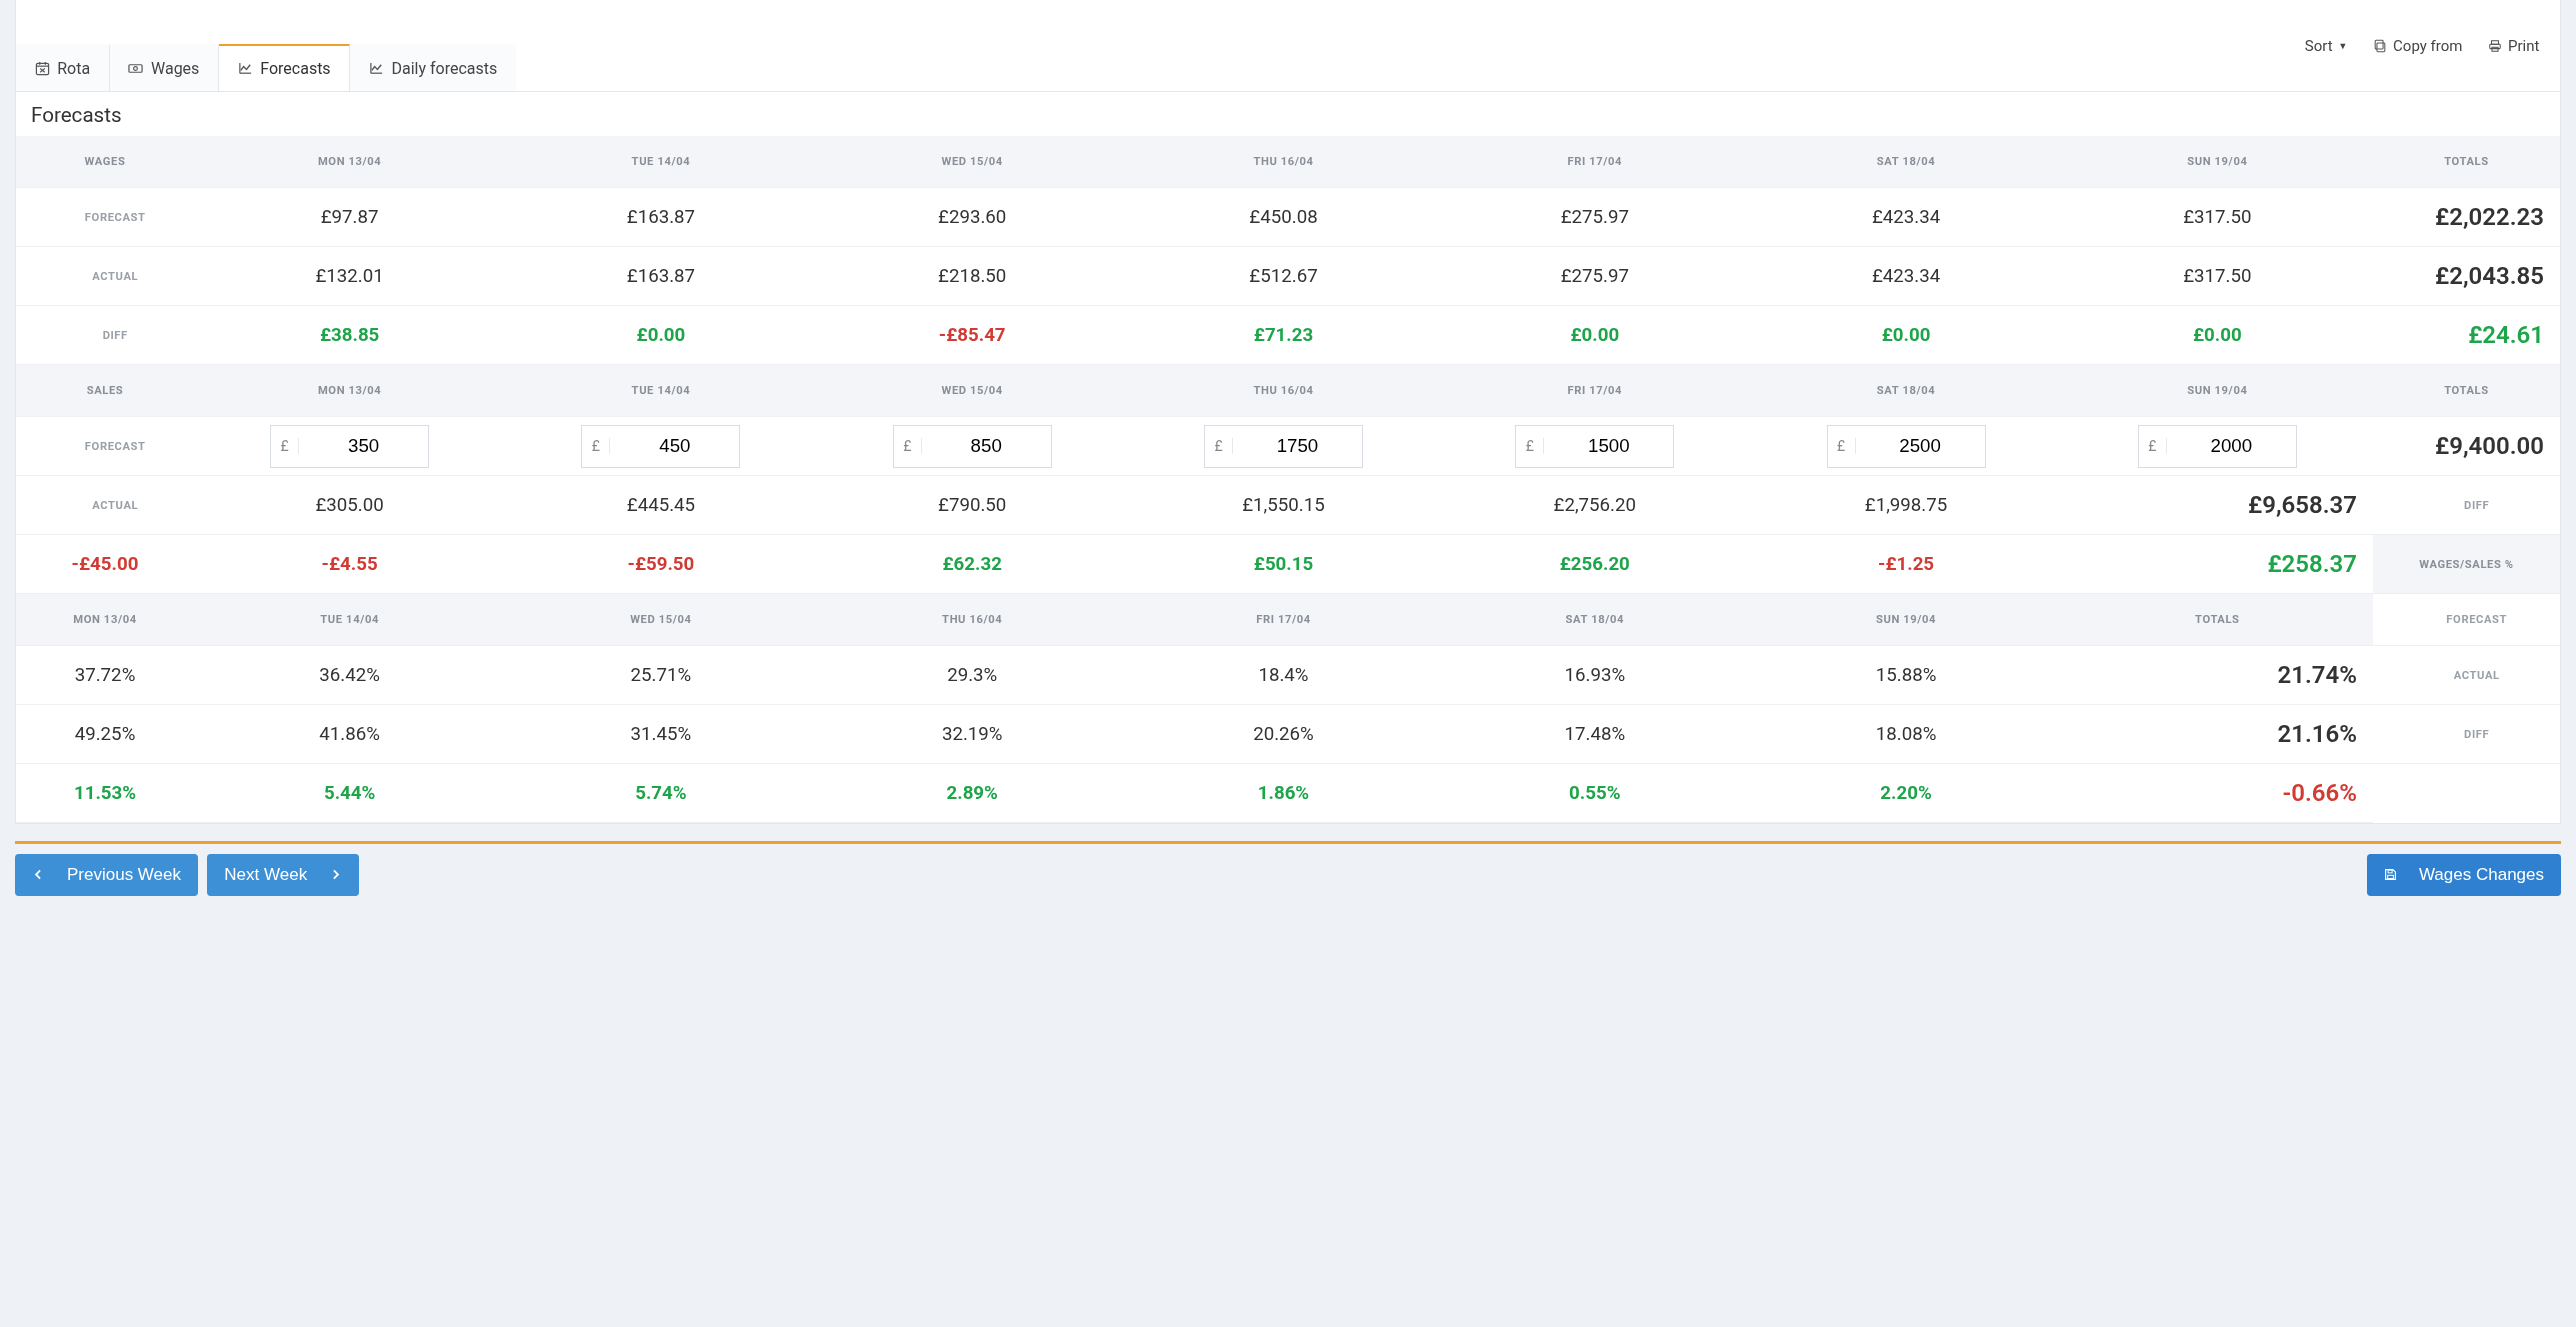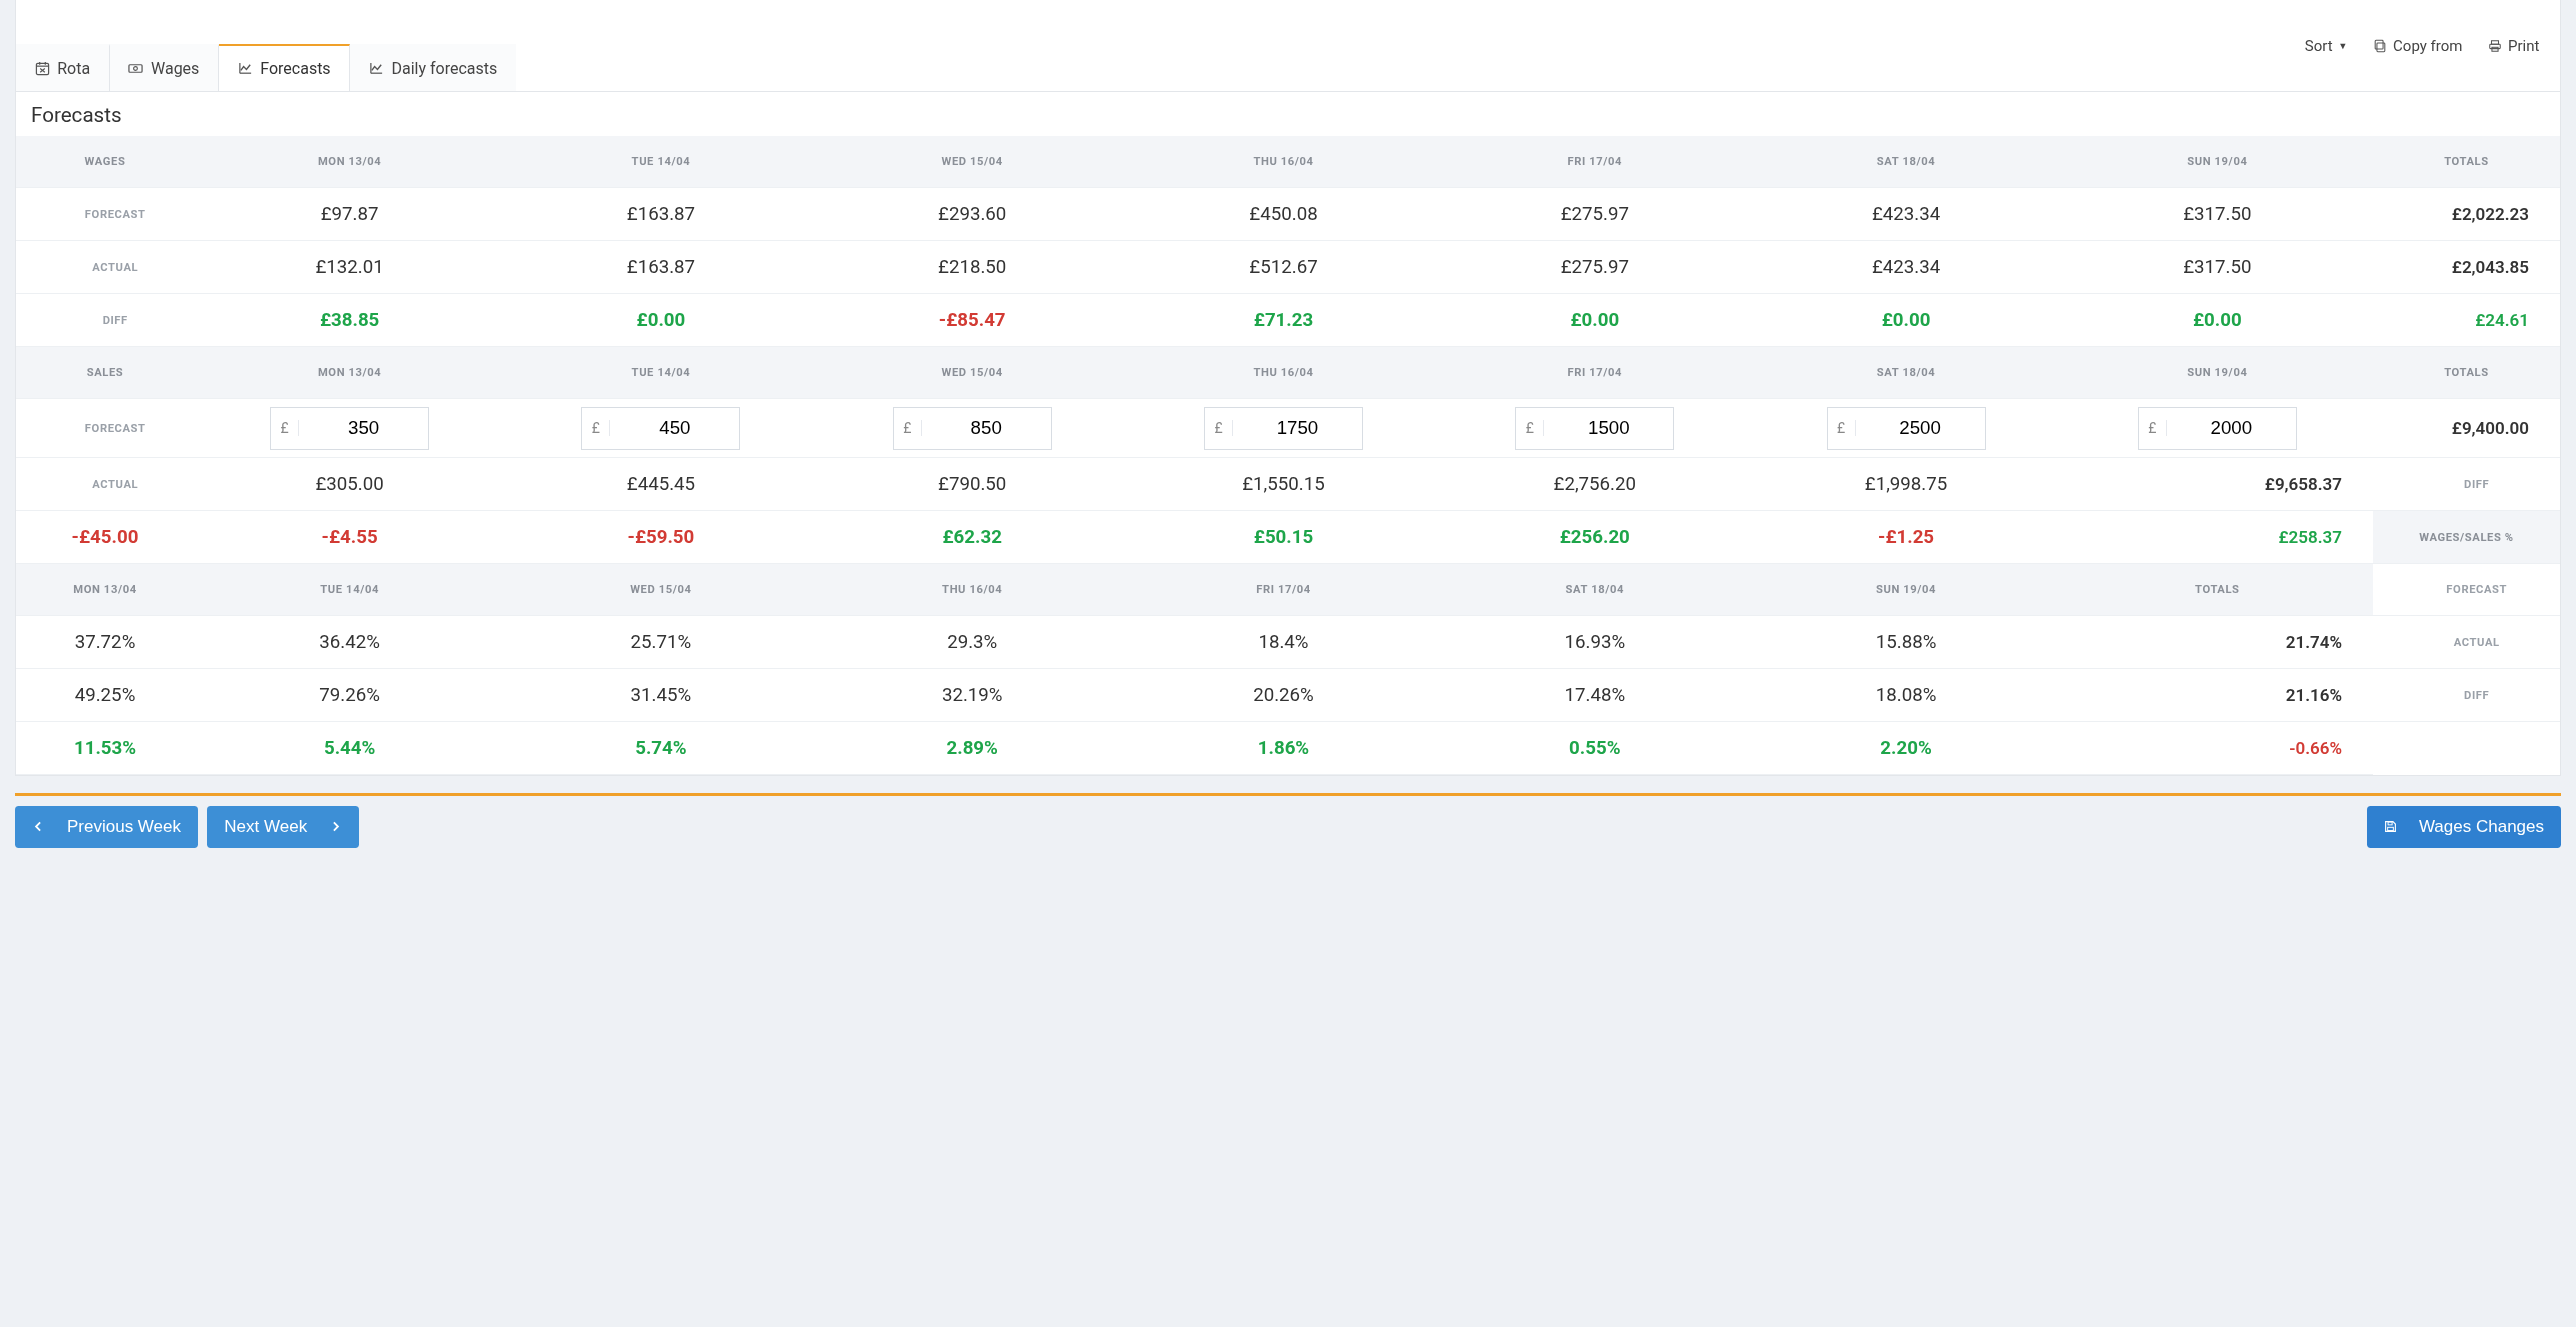--- a/index.html
+++ b/index.html
@@ -17,21 +17,21 @@
   .tool { display:flex; align-items:center; gap:5.6px; font-size:15px; color:#444; cursor:pointer; }
   .tool .caret { font-size:9.3px; }
   .tool svg { width:14px; height:14px; display:block; }
 
   .section-title { font-size:20.6px; padding:11.2px 15px 9.3px 15px; color:#333; }
 
   
   .grid { display:grid; grid-template-columns: 178px repeat(7, 1fr) 187px; }
   .cell { display:flex; align-items:center; justify-content:center; padding:15px 7.5px; font-size:18.7px; border-bottom:0.9px solid #edf0f3; min-height:52px; background:#fff; }
   .rowlabel { font-size:11.2px; font-weight:700; letter-spacing:0.6px; color:#9aa0a8; text-transform:uppercase; justify-content:center;padding-left:28px; }
-  .total-cell { font-size:17px; font-weight:600; justify-content:flex-end; padding-right:31px; }
+  .total-cell { font-size:24px; font-weight:600; justify-content:flex-end; padding-right:16px; }
   .green { color:#1ea54a; font-weight:700; }
   .red { color:#d23b34; font-weight:700; }
   .bold { font-weight:600; }
 
   .input-cell { padding:7.5px 5.6px; }
   .money-input { display:flex; align-items:center; width:100%; max-width:159px; border:0.9px solid #d8dde3; background:#fff; height:43px; }
   .money-input .prefix { width:28px; text-align:center; color:#888; font-size:14px; border-right:0.9px solid #e6e9ee; }
   .money-input input { flex:1; border:none; outline:none; font-size:18.7px; text-align:center; height:100%; width:100%; }
 
   
@@ -243,21 +243,21 @@
         <div class="cell ">37.72%</div>
         <div class="cell ">36.42%</div>
         <div class="cell ">25.71%</div>
         <div class="cell ">29.3%</div>
         <div class="cell ">18.4%</div>
         <div class="cell ">16.93%</div>
         <div class="cell ">15.88%</div>
         <div class="cell total-cell bold">21.74%</div>
         <div class="cell rowlabel">ACTUAL</div>
         <div class="cell ">49.25%</div>
-        <div class="cell ">79.26%</div>
+        <div class="cell ">41.86%</div>
         <div class="cell ">31.45%</div>
         <div class="cell ">32.19%</div>
         <div class="cell ">20.26%</div>
         <div class="cell ">17.48%</div>
         <div class="cell ">18.08%</div>
         <div class="cell total-cell bold">21.16%</div>
         <div class="cell rowlabel">DIFF</div>
         <div class="cell green">11.53%</div>
         <div class="cell green">5.44%</div>
         <div class="cell green">5.74%</div>

